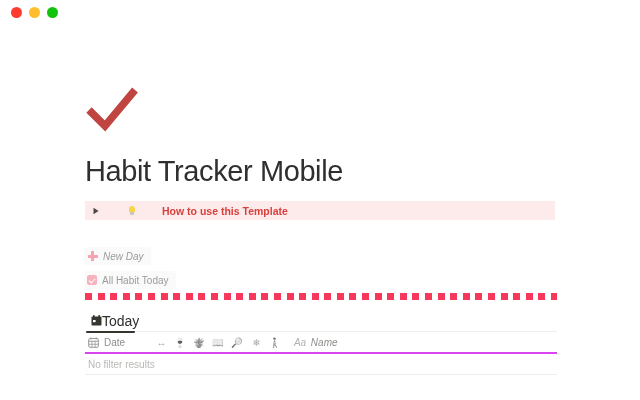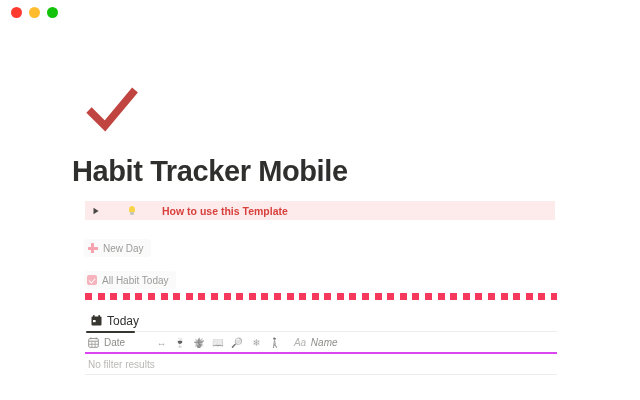--- a/index.html
+++ b/index.html
@@ -63,24 +63,24 @@
     position: absolute;
     left: 86px;
     top: 62px;
     width: 52px;
     height: 48px;
   }
   .page-icon svg { display: block; }
 
   .page-title {
     position: absolute;
-    left: 72px;
+    left: 85px;
     top: 130px;
     font-size: 29px;
-    font-weight: bold;
+    font-weight: normal;
     letter-spacing: -0.4px;
     color: #2f2f2e;
     line-height: 1.2;
     white-space: nowrap;
   }
 
   
   .callout {
     position: absolute;
     left: 85px;
@@ -139,21 +139,21 @@
   }
 
   
   .btn-row {
     position: absolute;
     left: 84px;
     display: flex;
     align-items: center;
     height: 18px;
   }
-  .btn-new-day   { top: 215px; }
+  .btn-new-day   { top: 223px; font-style: italic; }
   .btn-all-done  { top: 247px; }
 
   .btn {
     display: inline-flex;
     align-items: center;
     height: 18px;
     padding: 0 7px 0 3px;
     border-radius: 3px;
     background: #fafafa;
     box-sizing: border-box;
@@ -242,23 +242,22 @@
     box-sizing: border-box;
   }
   .view-tab-icon {
     width: 11px;
     height: 11px;
     position: relative;
     flex: 0 0 auto;
   }
   .view-tab-icon svg { display: block; }
   .view-tab-label {
-    font-size: 12px;
+    font-size: 14px;
     color: #2f2f2e;
-    margin-left: 5px;
     white-space: nowrap;
   }
   .view-tabs-underline {
     position: absolute;
     left: 0;
     top: 20px;
     width: 472px;
     height: 1px;
     background: #ededec;
   }

